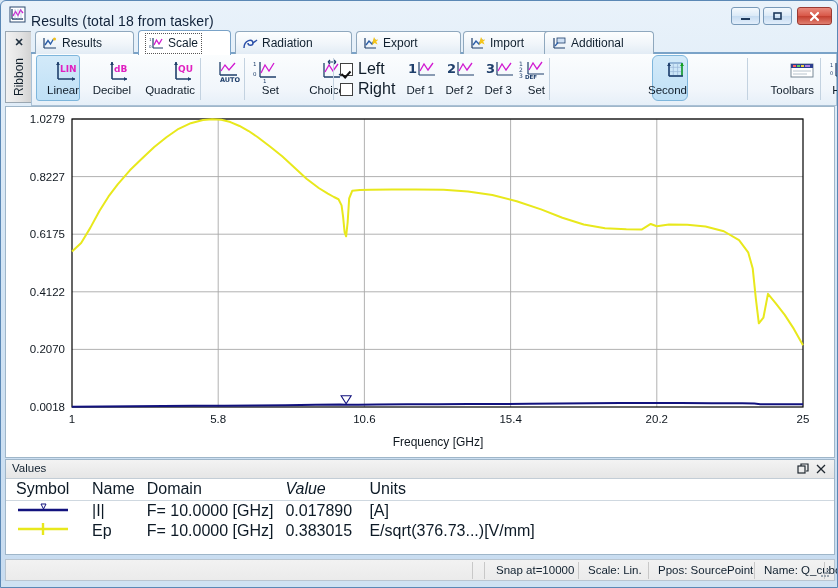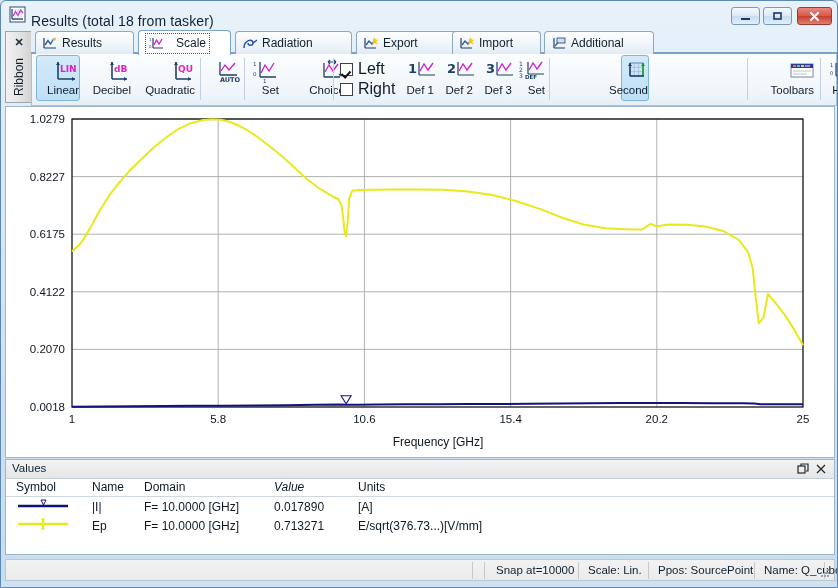--- a/index.html
+++ b/index.html
@@ -76,21 +76,21 @@
     padding:0 9px 0 6px;
     white-space:nowrap;
   }
   .tab.active{
     background:#ffffff;
     border-color:#7aa3c8;
     height:25px;top:0;
     z-index:5;
   }
   .tab.active .tab-inner{
-    border:1px dotted #555;padding:0 3px;display:flex;align-items:center;gap:12px;height:19px;
+    border:1px dotted #555;padding:0 3px;display:flex;align-items:center;gap:4px;height:19px;
   }
   .tab-inner{display:flex;align-items:center;gap:5px;}
   .tab-label{font-size:12px;color:#10202f;}
   .ticon{width:15px;height:14px;display:block;}
   
   #ribbon{
     position:absolute;left:30px;top:53px;width:806px;height:52px;
     box-sizing:border-box;
     background:linear-gradient(180deg,#fbfdfe 0%,#f1f6fb 70%,#e6eff8 100%);
     border:1px solid #a9c0d5;border-top:none;
@@ -133,21 +133,21 @@
   #values-header{
     position:absolute;left:0;top:0;width:828px;height:18px;
     background:linear-gradient(180deg,#f3f3f3 0%,#e6e6e6 100%);
     border-bottom:1px solid #c3cdd6;
   }
   #values-title{position:absolute;left:6px;top:2px;font-size:11.5px;color:#10202f;}
   #values-undock{position:absolute;right:24px;top:2px;width:14px;height:14px;}
   #values-close{position:absolute;right:6px;top:2px;width:14px;height:14px;}
   #values-table{
     position:absolute;left:0;top:18px;width:828px;
-    border-collapse:collapse;font-size:12px;
+    border-collapse:collapse;font-size:16px;
   }
   #values-table th{
     font-weight:normal;text-align:left;padding:2px 6px 2px 6px;
     border-bottom:1px solid #cfd8e0;color:#0d1a26;
   }
   #values-table td{padding:1px 6px;color:#0d1a26;white-space:nowrap;}
   .sym-cell{width:64px;padding-left:10px !important;}
   .col-name{width:40px;}
   .col-domain{width:118px;}
   .col-value{width:72px;font-style:italic;}
@@ -253,21 +253,21 @@
           <svg width="15" height="14" viewBox="0 0 15 14">
             <path d="M2 12 L2 2 M2 12 L13 12" stroke="#1f3f6b" stroke-width="1.2"></path>
             <path d="M3 9 L6 5 L9 8 L12 3" fill="none" stroke="#2c5fa8" stroke-width="1.4"></path>
             <path d="M11 1 l1.6 3 3-.6 -2.4 2.2 1.4 2.8 -3-1.3 -2.4 2 .4-3.2z" fill="#f5c518"></path>
           </svg>
         </span>
         <span class="tab-label">Export</span>
       </span>
     </div>
 
-    <div class="tab" style="left:421px;width:89px;">
+    <div class="tab" style="left:432px;width:89px;">
       <span class="tab-inner">
         <span class="ticon">
           <svg width="15" height="14" viewBox="0 0 15 14">
             <path d="M2 12 L2 2 M2 12 L13 12" stroke="#1f3f6b" stroke-width="1.2"></path>
             <path d="M3 9 L6 5 L9 8 L12 3" fill="none" stroke="#2c5fa8" stroke-width="1.4"></path>
             <path d="M11 1 l1.6 3 3-.6 -2.4 2.2 1.4 2.8 -3-1.3 -2.4 2 .4-3.2z" fill="#f5c518"></path>
           </svg>
         </span>
         <span class="tab-label">Import</span>
       </span>
@@ -421,21 +421,21 @@
           <path d="M9 15 L9 3 M9 15 L25 15" stroke="#1f3f6b" stroke-width="1.2"></path>
           <path d="M10 11 L14 4 L18 10 L23 3" fill="none" stroke="#d11ad1" stroke-width="1.3"></path>
         </svg>
       </span>
       <span class="rlabel">Set</span>
     </div>
 
     <div class="rsep" style="left:517px;"></div>
 
 
-    <div class="rbtn sel" style="left:589px;width:28px;height:46px;">
+    <div class="rbtn sel" style="left:620px;width:36px;height:46px;border-radius:6px;">
       <span class="ricon">
         <svg width="28" height="24" viewBox="0 0 28 24">
           <rect x="8" y="4" width="13" height="13" fill="none" stroke="#3a6ba5" stroke-width=".8"></rect>
           <path d="M12.3 4 v13 M16.6 4 v13 M8 8.3 h13 M8 12.6 h13" stroke="#9ab6d8" stroke-width=".7"></path>
           <path d="M8 17 L8 4" stroke="#1f3f6b" stroke-width="1.5"></path>
           <path d="M8 4 l-2 3 h4z" fill="#1f3f6b"></path>
           <path d="M21 17 L21 4" stroke="#12a020" stroke-width="1.5"></path>
           <path d="M21 4 l-2 3 h4z" fill="#12a020"></path>
           <path d="M8 17 L22 17" stroke="#1f3f6b" stroke-width="1.3"></path>
         </svg>
@@ -560,21 +560,21 @@
         </tr>
         <tr>
           <td class="sym-cell">
             <svg width="54" height="14" viewBox="0 0 54 14">
               <path d="M2 7 H52" stroke="#e8e81c" stroke-width="2.4"></path>
               <path d="M27 1 V13" stroke="#e8e81c" stroke-width="2.4"></path>
             </svg>
           </td>
           <td>Ep</td>
           <td>F= 10.0000 [GHz]</td>
-          <td>0.713271</td>
+          <td>0.383015</td>
           <td>E/sqrt(376.73...)[V/mm]</td>
         </tr>
       </tbody>
     </table>
   </div>
 
   <div id="statusbar">
     <div class="sbdiv" style="left:466px;"></div>
     <div class="sbdiv" style="left:478px;"></div>
     <div class="sbcell" style="left:482px;">Snap at=10000</div>

